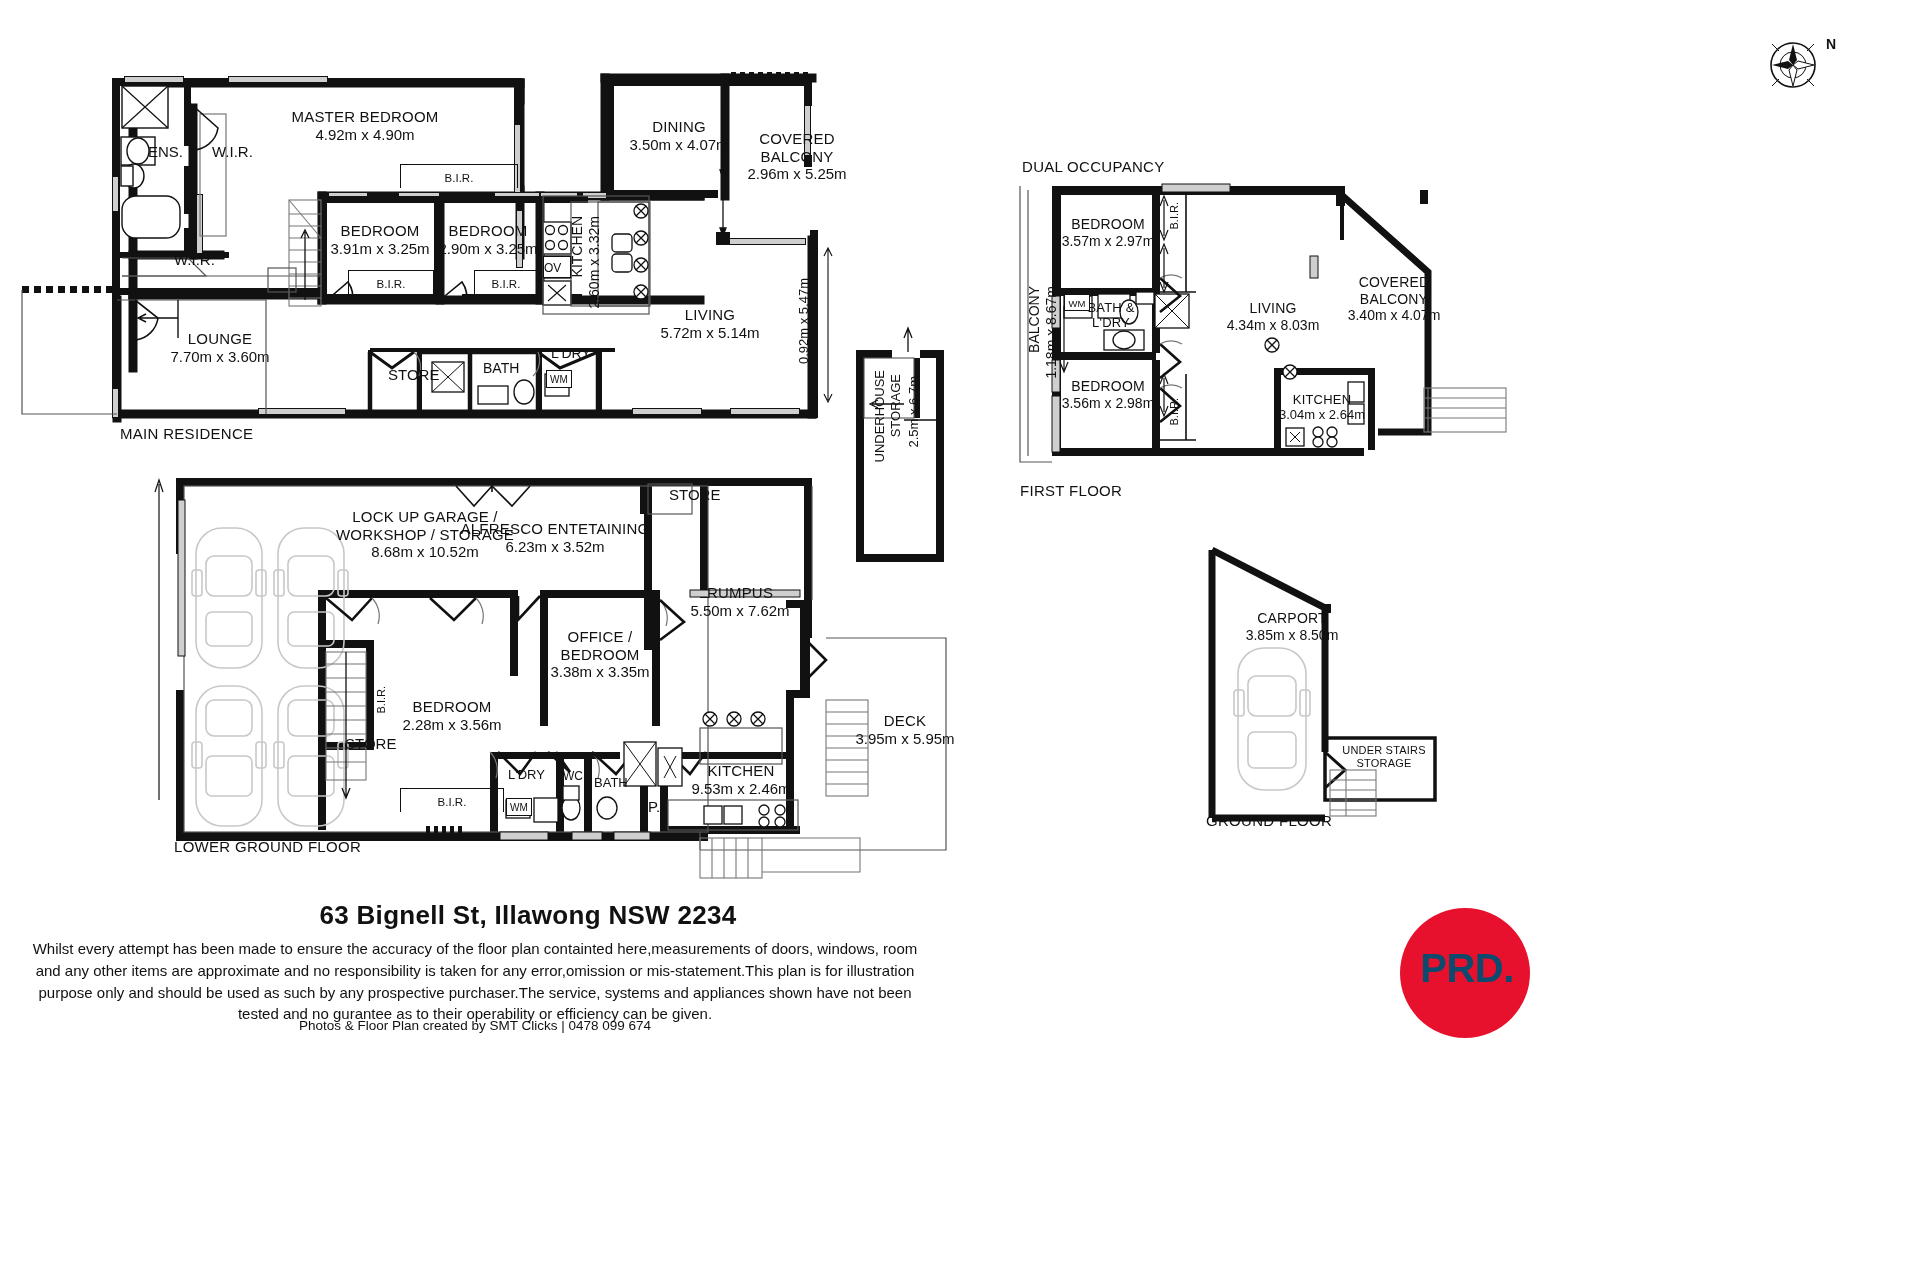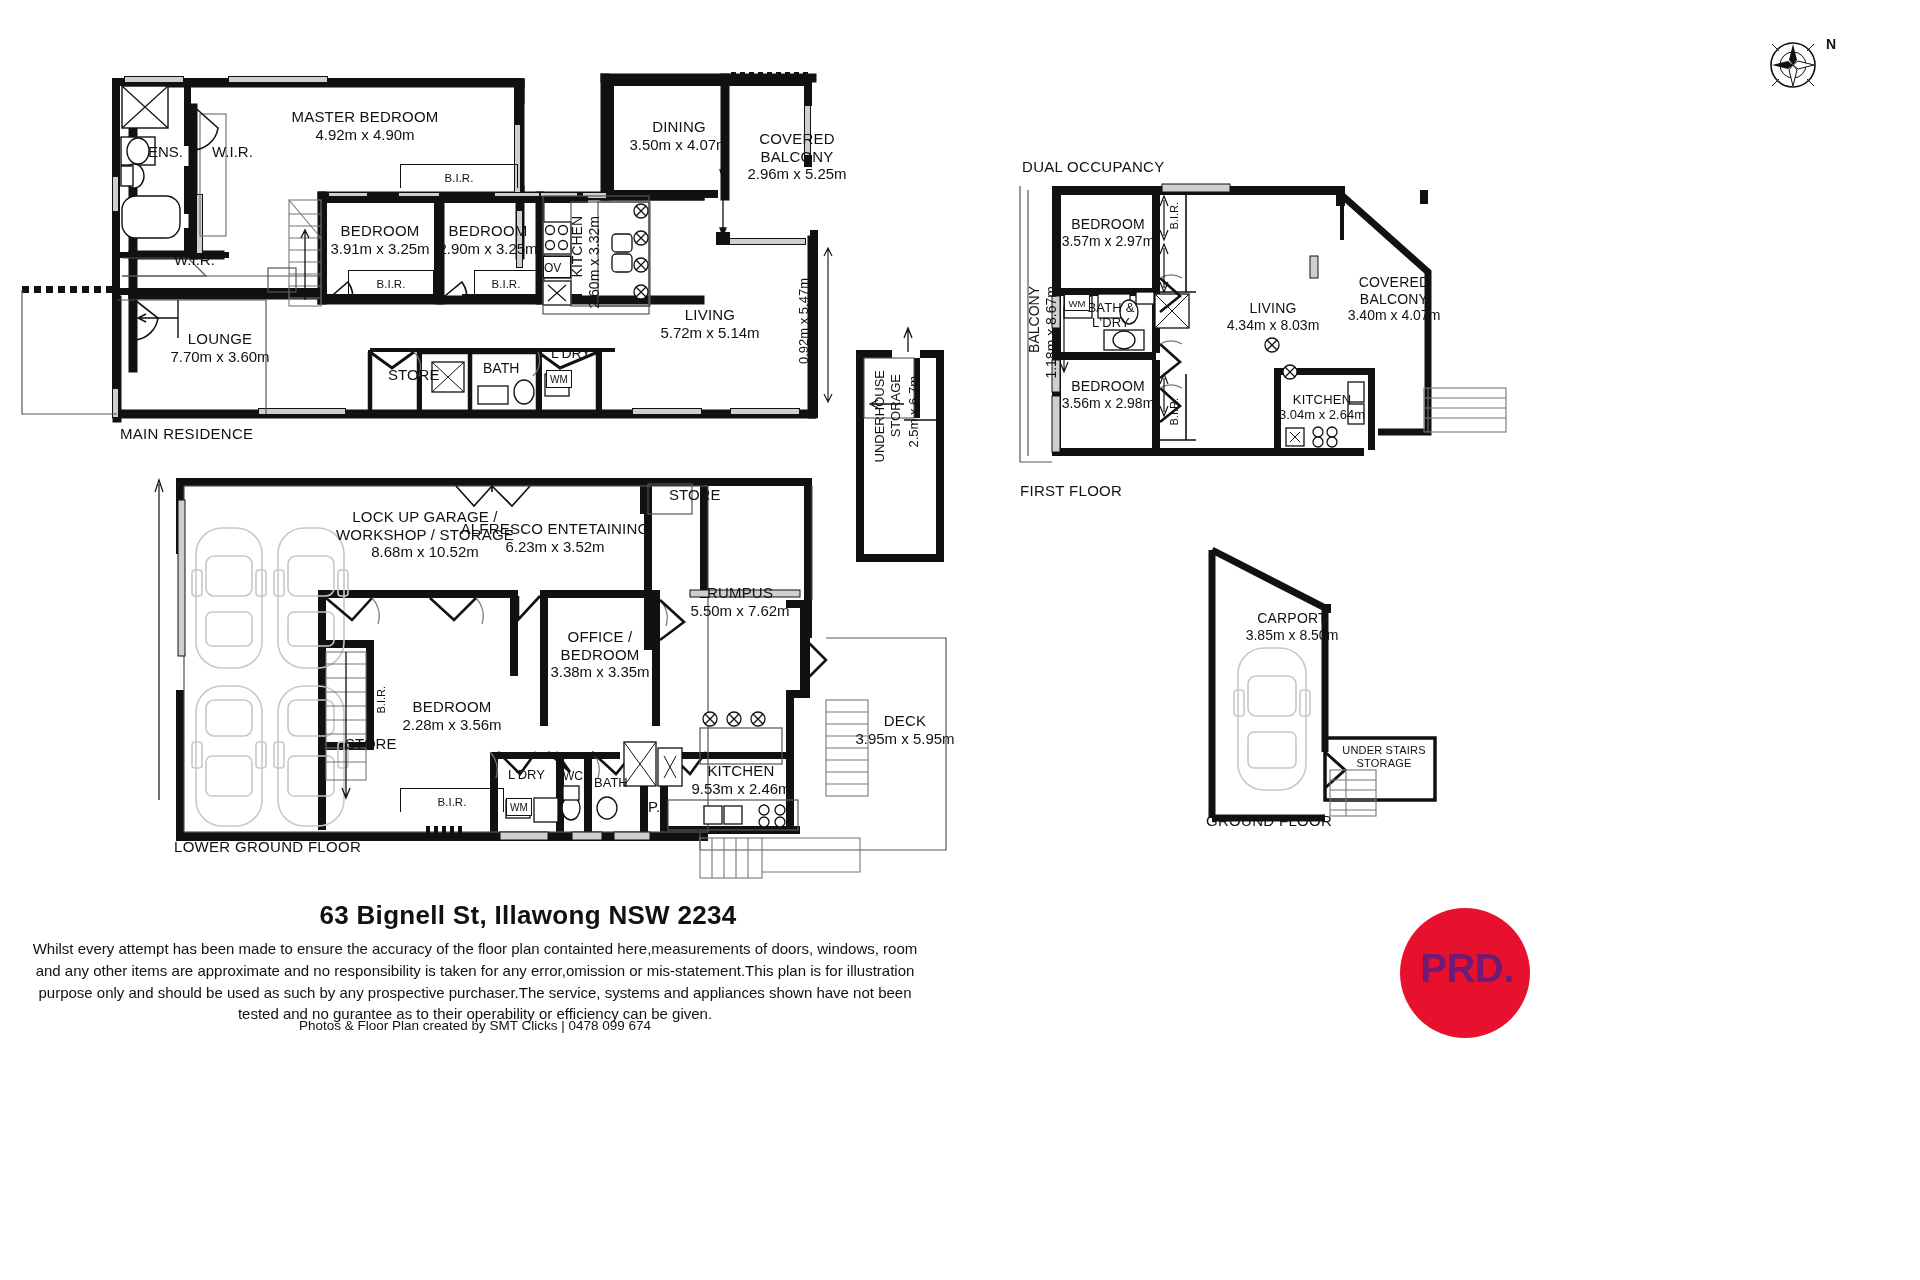--- a/index.html
+++ b/index.html
@@ -17,21 +17,21 @@
   .vert{writing-mode:vertical-rl;transform:rotate(180deg);}
   .lbl{position:absolute;font-size:15px;white-space:nowrap;}
   .box{position:absolute;border:1.4px solid #111;box-sizing:border-box;background:#fff;}
   .bir{position:absolute;border-left:1.3px solid #111;border-right:1.3px solid #111;border-top:1.3px solid #111;box-sizing:border-box;}
   .birlab{position:absolute;font-size:11.5px;text-align:center;width:100%;}
   svg{position:absolute;left:0;top:0;overflow:visible;}
   .title{position:absolute;font-weight:bold;font-size:26px;letter-spacing:.3px;}
   .disc{position:absolute;text-align:center;font-size:15px;line-height:1.45;}
   .credit{position:absolute;text-align:center;font-size:13.5px;}
   .prd{position:absolute;border-radius:50%;background:#e8112d;}
-  .prdtxt{position:absolute;color:#701a75;font-weight:bold;font-size:40px;letter-spacing:-.5px;}
+  .prdtxt{position:absolute;color:#0c4a6e;font-weight:bold;font-size:40px;letter-spacing:-.5px;}
   .sectionlabel{position:absolute;font-size:15px;letter-spacing:.3px;}
 </style>
 </head>
 <body>
 
 <div class="plan">
 
 <svg width="1920" height="1280">
   <g transform="translate(1793,65)">
     <circle r="22" fill="#fff" stroke="#111" stroke-width="1.6"></circle>

